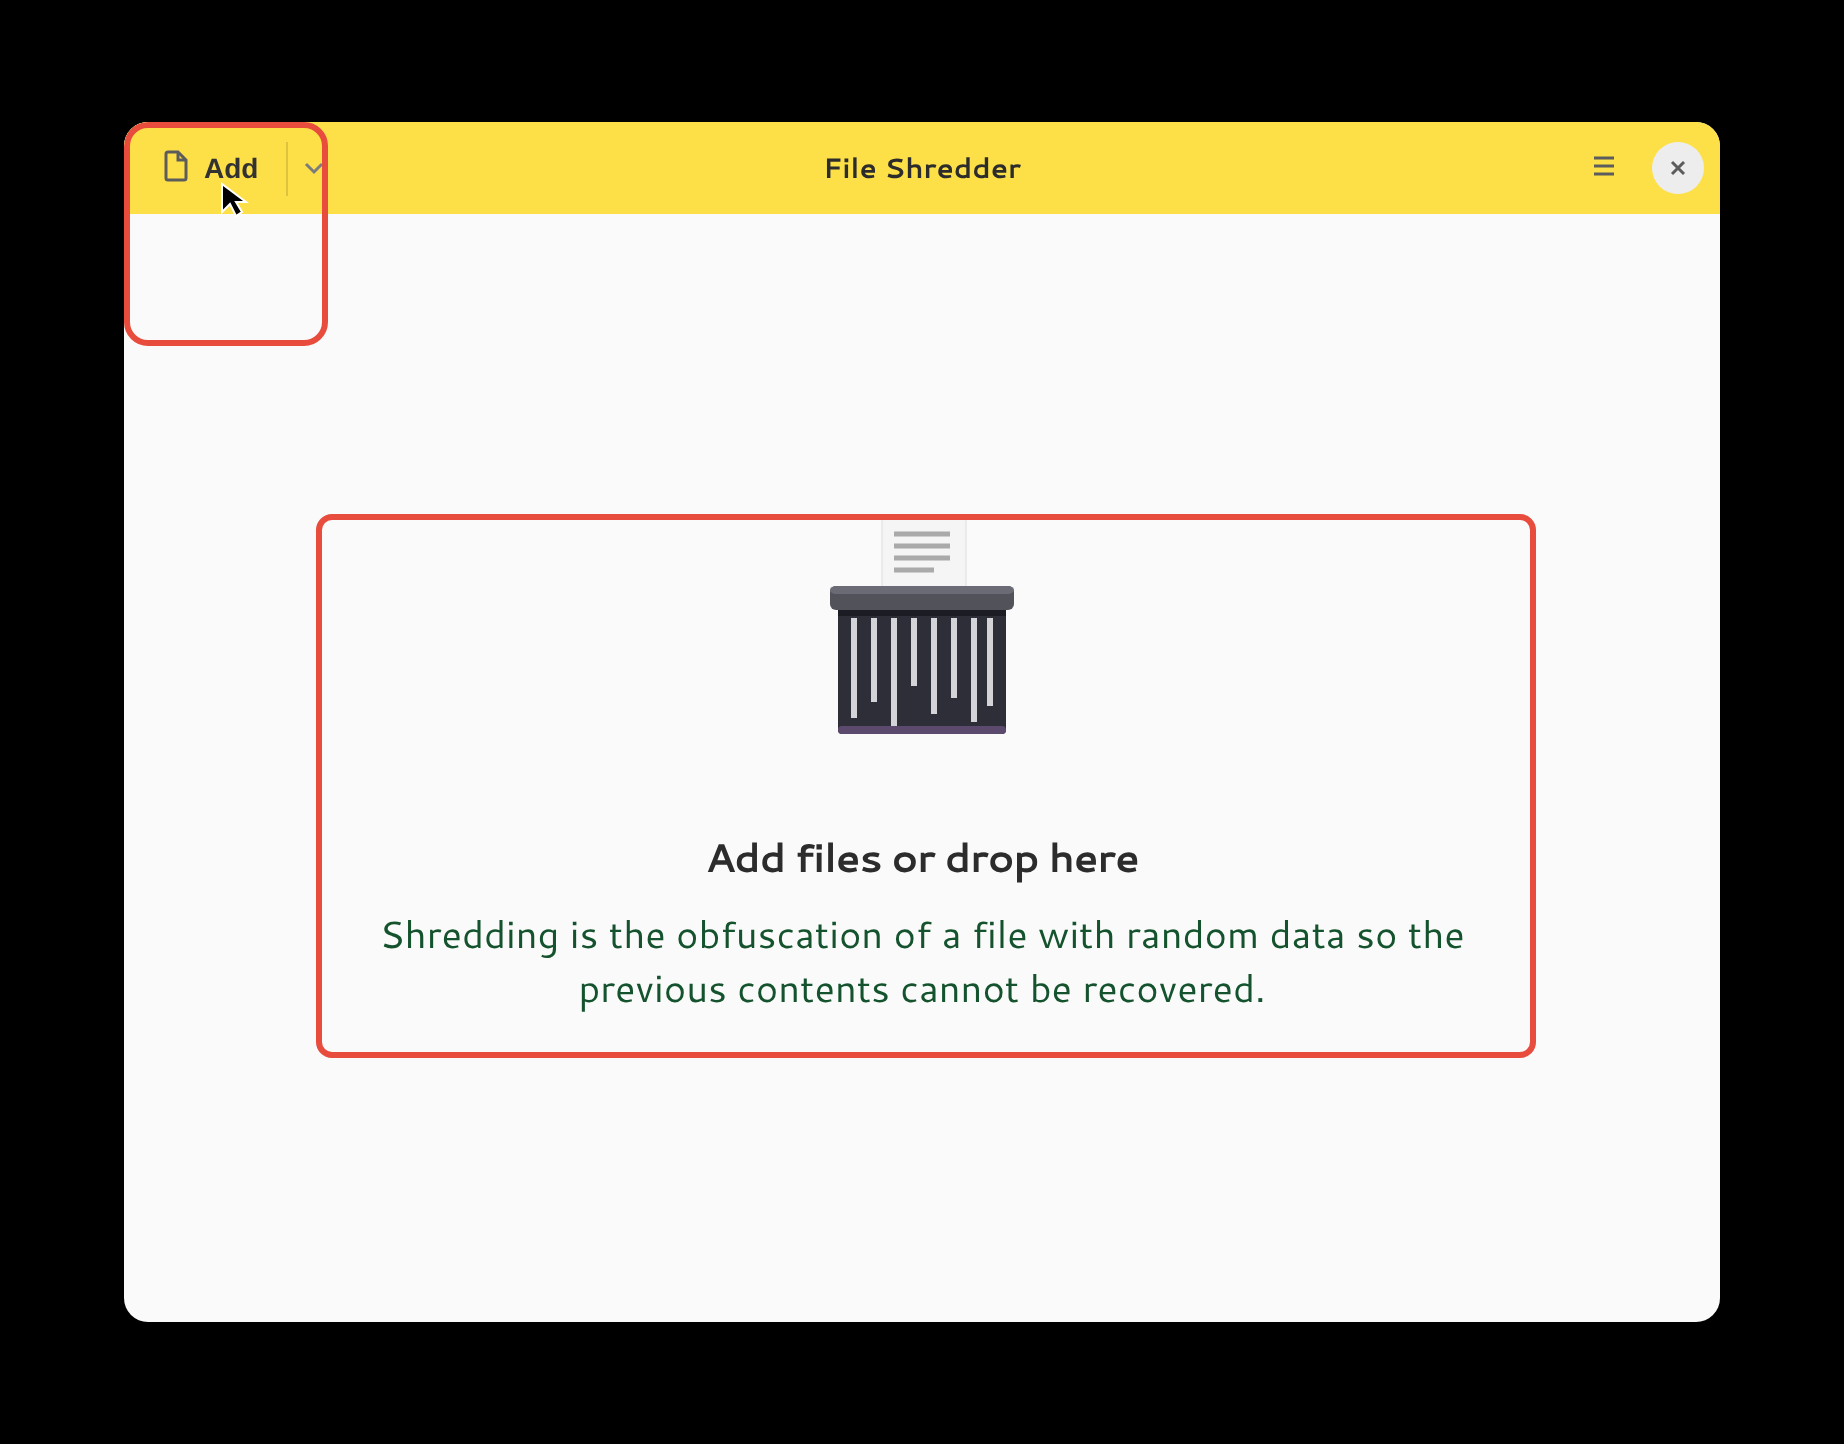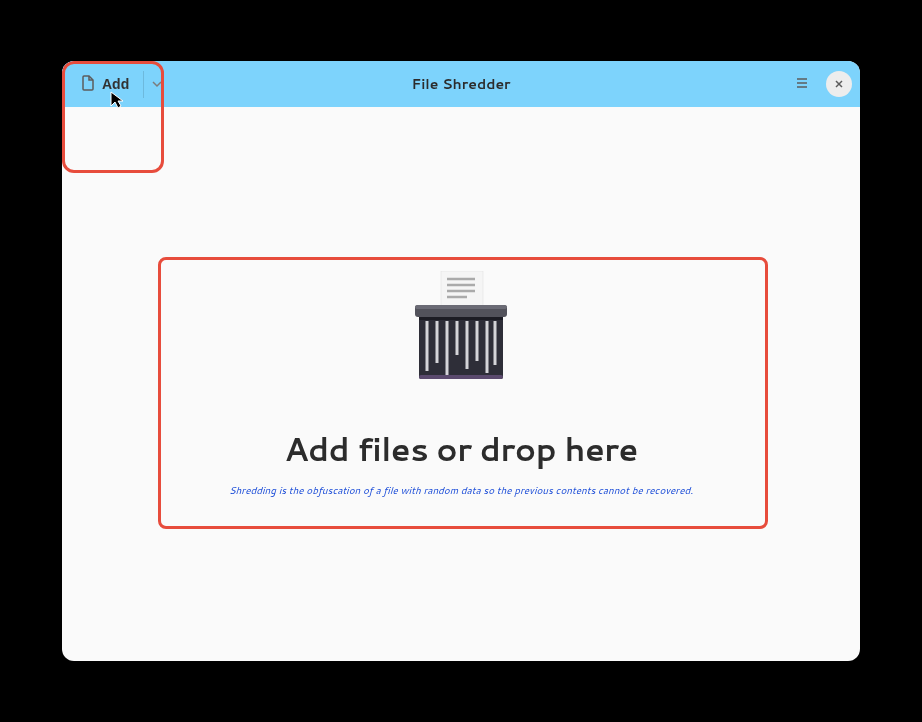--- a/index.html
+++ b/index.html
@@ -24,21 +24,21 @@
       background: #fafafa;
       border-radius: 12px;
       display: flex;
       flex-direction: column;
       overflow: hidden;
       position: relative;
     }
     
     .headerbar {
       height: 46px;
-      background: #7dd3fc;
+      background: #fde047;
       display: flex;
       align-items: center;
       padding: 0 8px;
       position: relative;
     }
     
     .add-button-group {
       display: flex;
       align-items: center;
       gap: 0;
@@ -121,33 +121,32 @@
       text-align: center;
       width: 100%;
       max-width: 580px;
     }
     
     .shredder-icon {
       margin-bottom: 40px;
     }
     
     .drop-title {
-      font-size: 32px;
+      font-size: 20px;
       font-weight: 800;
       color: #2c2c2c;
       margin-bottom: 12px;
       letter-spacing: -0.5px;
     }
     
     .drop-description {
-      font-size: 10px;
-      color: #1d4ed8;
+      font-size: 19px;
+      color: #14532d;
       line-height: 1.4;
       max-width: 560px;
-      font-style: italic;
     }
     
     .highlight-box-1 {
       position: absolute;
       top: 0px;
       left: 0px;
       width: 102px;
       height: 112px;
       border: 3px solid #e74c3c;
       border-radius: 12px;

